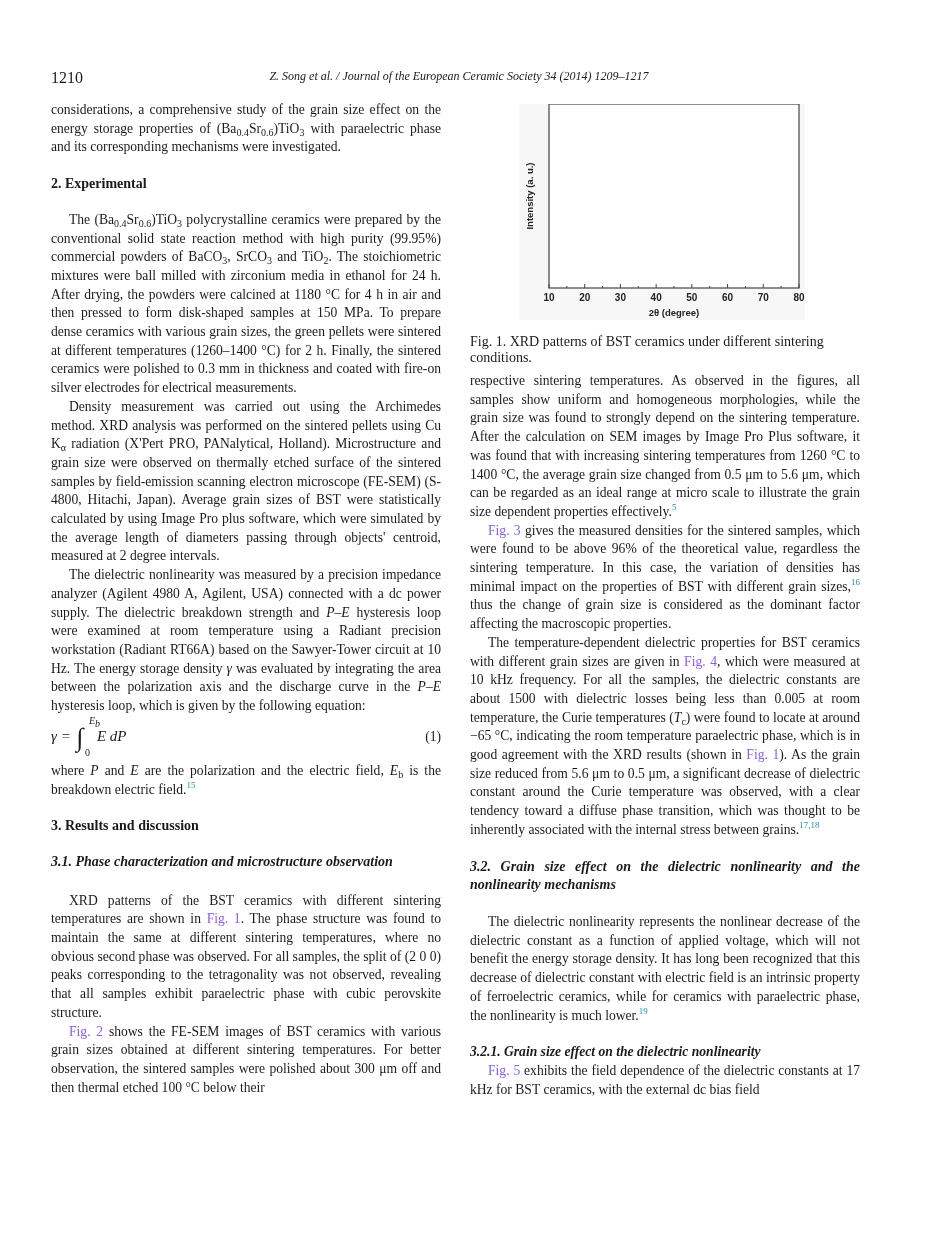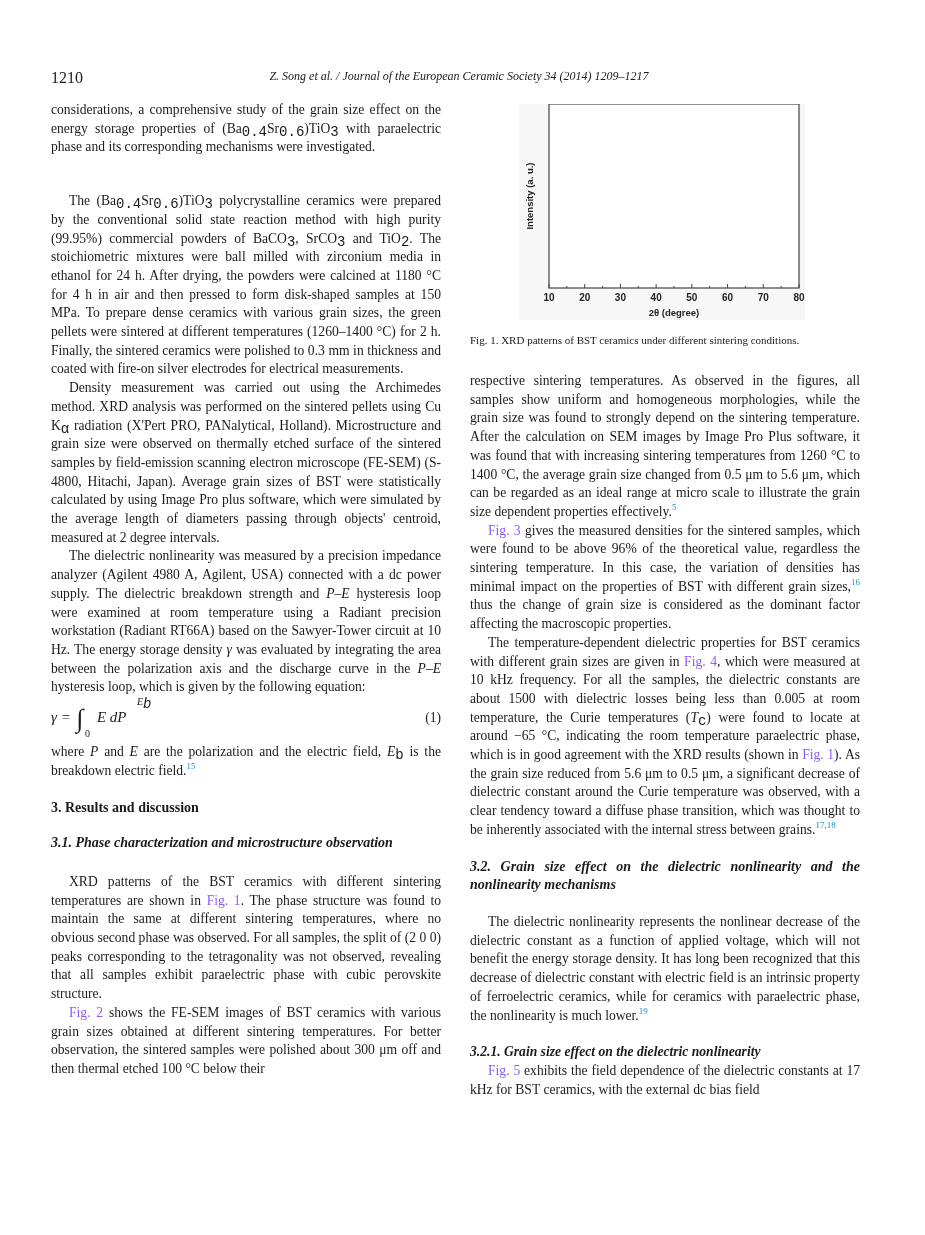--- a/index.html
+++ b/index.html
@@ -10,41 +10,42 @@
                    font-size: 12px; font-style: italic; }
   .col { position: absolute; width: 390px; font-size: 13.6px; line-height: 18.7px; text-align: justify; }
   .col-left { left: 51px; }
   .col-right { left: 470px; }
   p { margin: 0; text-indent: 18px; hyphens: manual; }
   p.noindent { text-indent: 0; }
   .sec { font-weight: bold; font-size: 14px; margin: 0; }
   .subsec { font-style: italic; font-size: 14px; margin: 0; }
   .link { color: #8b5cf6; }
   sup.ref { color: #1a8fc4; font-size: 9px; vertical-align: 6px; line-height: 0; }
-  sub { font-size: 14px; vertical-align: -3px; line-height: 0; font-family: Liberation Mono, monospace; }
+  sub { font-size: 10px; vertical-align: -3px; line-height: 0; }
   i { font-style: italic; }
   .eq { position: relative; height: 46px; }
   .eq-body { position: absolute; left: 0; top: 8px; font-size: 15px; font-style: italic; }
   .eq-int { font-style: normal; font-size: 26px; position: relative; top: 5px; margin: 0 2px; }
-  .eq-up { position: absolute; left: 38px; top: -4px; font-size: 10px; font-style: italic; margin-left: 48px; }
+  .eq-up { position: absolute; left: 38px; top: -4px; font-size: 10px; font-style: italic; }
   .eq-lo { position: absolute; left: 34px; top: 28px; font-size: 10px; font-style: normal; }
   .eq-num { position: absolute; right: 0; top: 12px; font-size: 13.6px; }
   .figure { position: absolute; left: 519px; top: 104px; width: 286px; height: 216px; background: #f6f7f6; text-align: center; }
-  .fig-caption { position: absolute; left: 470px; top: 334px; width: 400px; font-size: 11px; }
+  .fig-caption { position: absolute; left: 470px; top: 334px; width: 400px; font-size: 14px; }
   svg text { font-family: "Liberation Sans", "DejaVu Sans", sans-serif; }
 </style>
 </head>
 <body>
 
 <div class="header-left">1210</div>
 <div class="header-center">Z. Song et al. / Journal of the European Ceramic Society 34 (2014) 1209–1217</div>
 
 <div class="col col-left" style="top:101px;">
   <p class="noindent">considerations, a comprehensive study of the grain size effect on the energy storage properties of (Ba<sub>0.4</sub>Sr<sub>0.6</sub>)TiO<sub>3</sub> with paraelectric phase and its corresponding mechanisms were investigated.</p>
   <div style="height:18px"></div>
+  <h2 class="sec">2.  Experimental</h2>
   <div style="height:17px"></div>
   <p>The (Ba<sub>0.4</sub>Sr<sub>0.6</sub>)TiO<sub>3</sub> polycrystalline ceramics were prepared by the conventional solid state reaction method with high purity (99.95%) commercial powders of BaCO<sub>3</sub>, SrCO<sub>3</sub> and TiO<sub>2</sub>. The stoichiometric mixtures were ball milled with zirconium media in ethanol for 24 h. After drying, the powders were calcined at 1180 °C for 4 h in air and then pressed to form disk-shaped samples at 150 MPa. To prepare dense ceramics with various grain sizes, the green pellets were sintered at different temperatures (1260–1400 °C) for 2 h. Finally, the sintered ceramics were polished to 0.3 mm in thickness and coated with fire-on silver electrodes for electrical measurements.</p>
   <p>Density measurement was carried out using the Archimedes method. XRD analysis was performed on the sintered pellets using Cu K<sub>α</sub> radiation (X'Pert PRO, PANalytical, Holland). Microstructure and grain size were observed on thermally etched surface of the sintered samples by field-emission scanning electron microscope (FE-SEM) (S-4800, Hitachi, Japan). Average grain sizes of BST were statistically calculated by using Image Pro plus software, which were simulated by the average length of diameters passing through objects' centroid, measured at 2 degree intervals.</p>
   <p>The dielectric nonlinearity was measured by a precision impedance analyzer (Agilent 4980 A, Agilent, USA) connected with a dc power supply. The dielectric breakdown strength and <i>P–E</i> hysteresis loop were examined at room temperature using a Radiant precision workstation (Radiant RT66A) based on the Sawyer-Tower circuit at 10 Hz. The energy storage density <i>γ</i> was evaluated by integrating the area between the polarization axis and the discharge curve in the <i>P–E</i> hysteresis loop, which is given by the following equation:</p>
   <div class="eq">
     <div class="eq-body">
       <span>γ =</span>
       <span class="eq-int">∫</span>
       &nbsp;&nbsp;<span>E  dP</span>
     </div>

